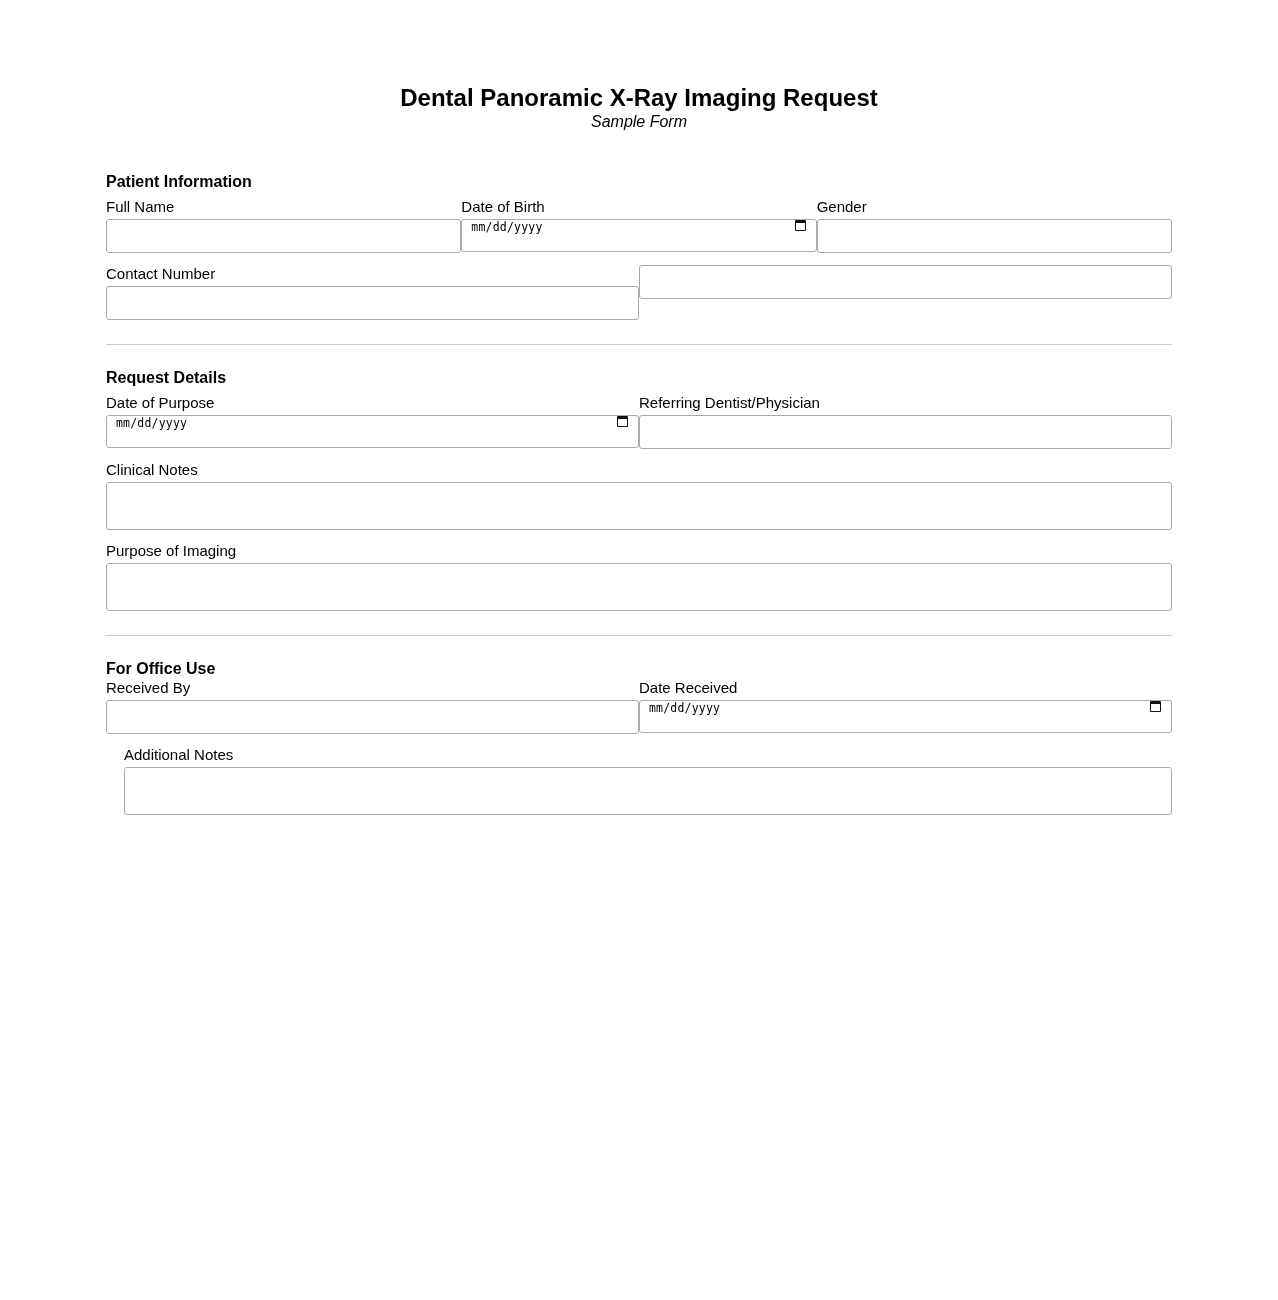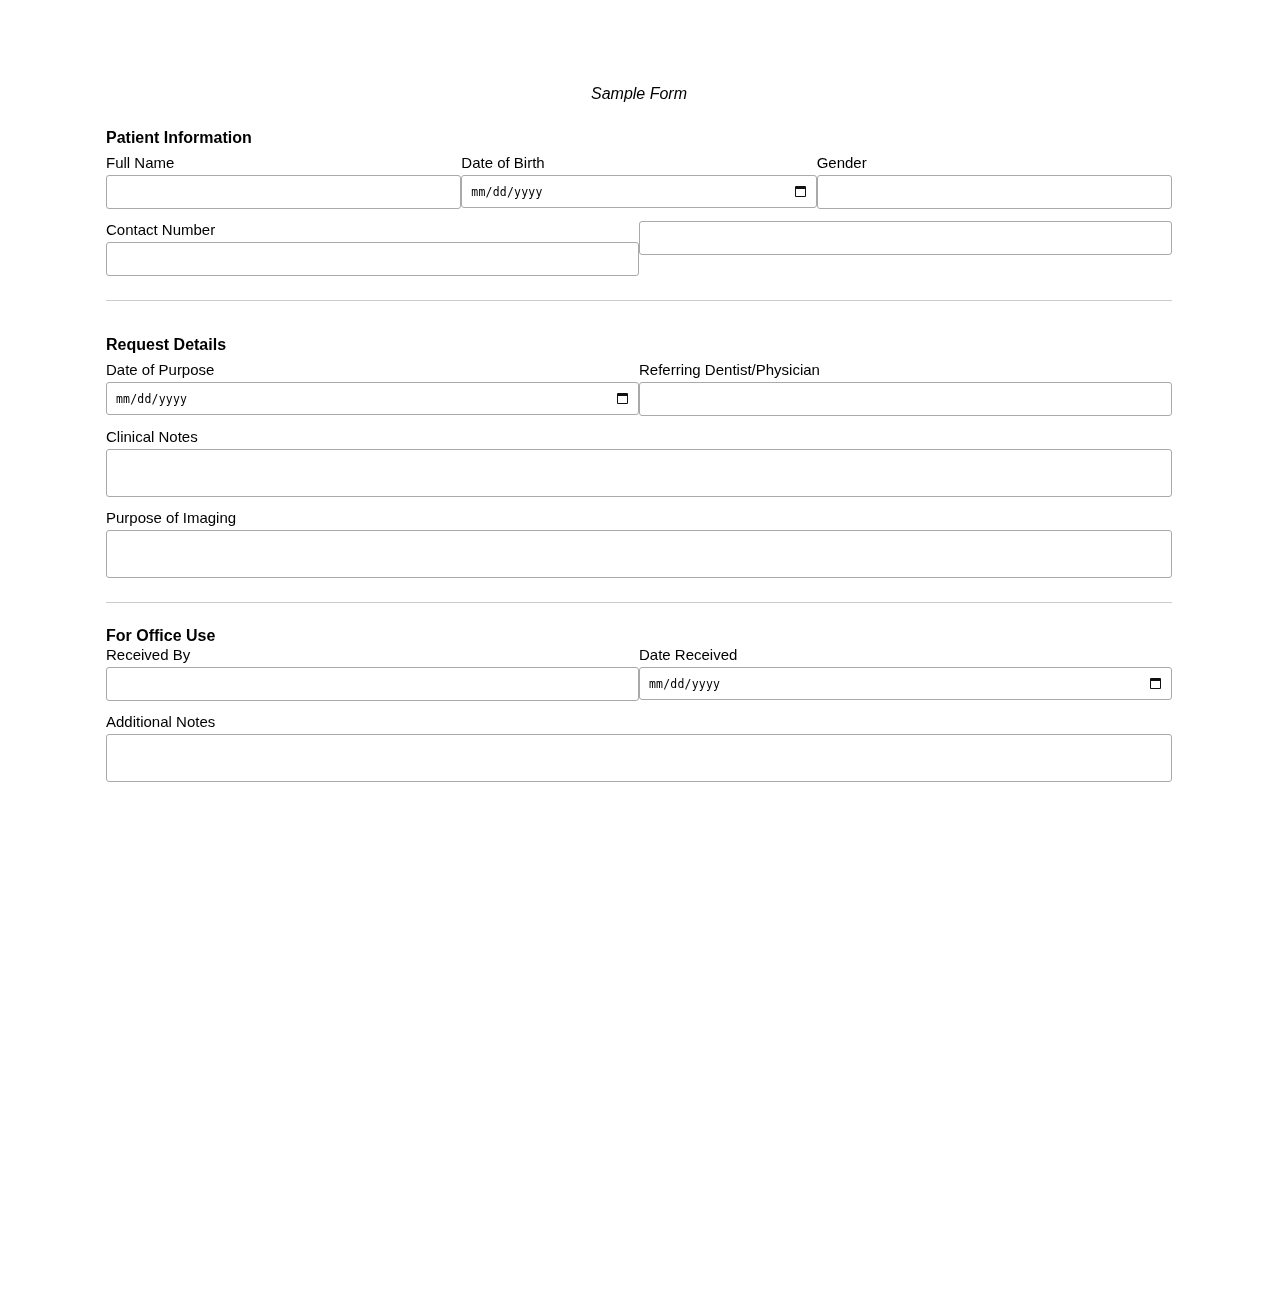--- a/index.html
+++ b/index.html
@@ -67,21 +67,20 @@
       outline: none;
     }
     .date-input {
       position: relative;
       width: 100%;
       height: 33px;
       border: 1px solid #a9a9a9;
       border-radius: 3px;
       background: #ffffff;
       display: flex;
-      align-items: center;
       padding: 0 9px;
       cursor: text;
     }
     .date-text {
       font-family: "DejaVu Sans Mono", monospace;
       font-size: 11.5px;
       letter-spacing: 0.2px;
       color: #000;
       flex: 1;
     }
@@ -112,24 +111,25 @@
       margin: 0;
       height: 0;
     }
   </style>
 </head>
 <body>
 
 <div class="form-container">
 
   <div class="header">
+    <h1 class="title">Dental Panoramic X-Ray Imaging Request</h1>
     <p class="subtitle">Sample Form</p>
   </div>
 
-  <div style="margin-top:24px;">
+  <div style="margin-top:40px;">
     <h2 class="section-title">Patient Information</h2>
 
     <div class="row" style="margin-top:6px;">
       <div class="field">
         <label class="label">Full Name</label>
         <input class="input" type="text" placeholder="" style="">
       </div>
       <div class="field">
         <label class="label">Date of Birth</label>
         <div class="date-input">
@@ -149,21 +149,21 @@
         <input class="input" type="text" placeholder="" style="">
       </div>
       <div class="field">
         <input class="input" type="text" placeholder="" style="">
       </div>
     </div>
   </div>
 
   <hr class="divider" style="margin-top:24px;">
 
-  <div style="margin-top:34px;">
+  <div style="margin-top:23px;">
     <h2 class="section-title">Request Details</h2>
 
     <div class="row" style="margin-top:6px;">
       <div class="field">
         <label class="label">Date of Purpose</label>
         <div class="date-input">
           <span class="date-text">mm/dd/yyyy</span>
           <span class="cal-icon"></span>
         </div>
       </div>
@@ -196,19 +196,19 @@
       </div>
       <div class="field">
         <label class="label">Date Received</label>
         <div class="date-input">
           <span class="date-text">mm/dd/yyyy</span>
           <span class="cal-icon"></span>
         </div>
       </div>
     </div>
 
-    <div style="margin-top:12px;">
+    <div style="margin-top:12px;margin-left:18px;">
       <label class="label">Additional Notes</label>
       <textarea class="textarea" placeholder="" style=""></textarea>
     </div>
   </div>
 
 </div>
 
 </body></html>

